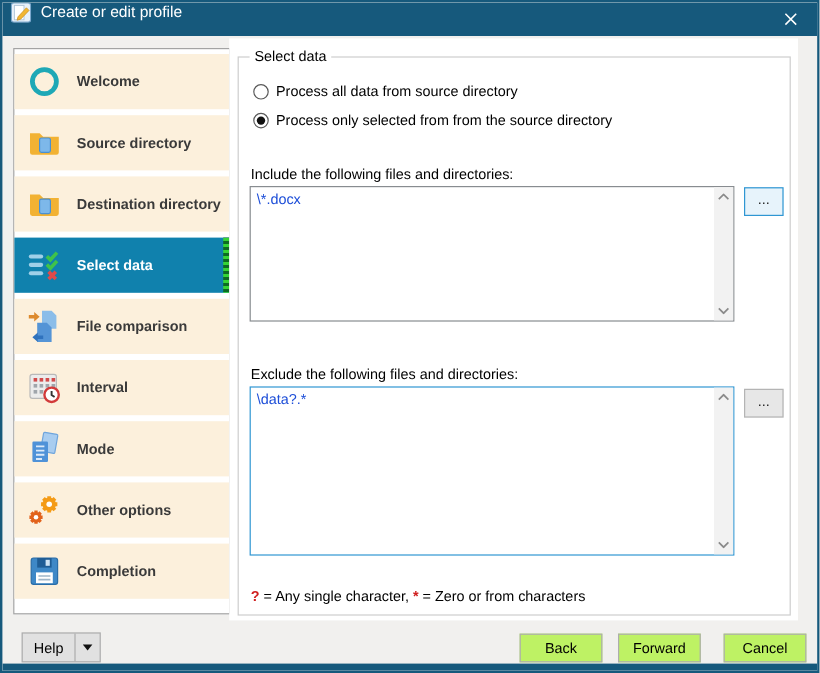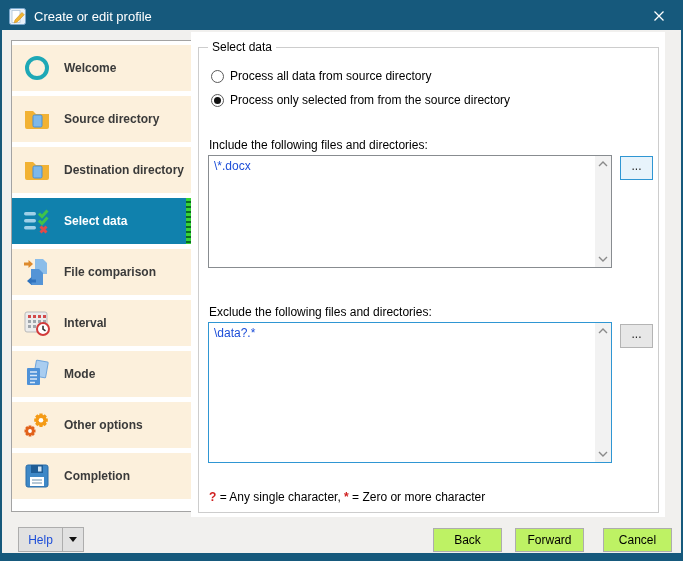--- a/index.html
+++ b/index.html
@@ -7,21 +7,21 @@
   body { font-family:"Liberation Sans","DejaVu Sans",sans-serif; }
 
   .window{
     position:relative; width:683px; height:561px;
     border:2px solid #16597c; background:#f1f0ee; overflow:hidden;
   }
 
   
   .titlebar{
     position:absolute; left:0; top:0; right:0; height:28px;
-    background:#16597c; display:flex; align-items:center;
+    background:#16597c; display:flex; 
   }
   .titlebar .app-icon{ margin-left:7px; width:17px; height:17px; display:flex; }
   .titlebar .title{ color:#fff; font-size:13px; margin-left:8px; }
   .close-btn{
     position:absolute; right:0; top:0; width:44px; height:28px;
     display:flex; align-items:center; justify-content:center; cursor:pointer;
   }
 
   .bottom-strip{ position:absolute; left:0; right:0; bottom:0; height:6px; background:#16597c; }
 
@@ -110,21 +110,21 @@
   }
   .btn.back{ left:431px; }
   .btn.forward{ left:513px; }
   .btn.cancel{ left:601px; }
 
   .help-btn{
     position:absolute; left:16px; top:525px; width:66px; height:25px;
     background:#e1e1e1; border:1px solid #adadad; display:flex; cursor:pointer;
   }
   .help-btn .help-label{
-    flex:1; display:flex; align-items:center; justify-content:center; font-size:12px; color:#1d4ed8;
+    flex:1; display:flex; align-items:center; justify-content:center; font-size:12px; color:#000000;
   }
   .help-btn .drop{
     width:21px; border-left:1px solid #adadad; display:flex; align-items:center; justify-content:center;
   }
   .tri-down{ width:0; height:0; border-left:4px solid transparent; border-right:4px solid transparent; border-top:5px solid #111; }
 </style>
 </head>
 <body>
 
 <div class="window">
@@ -324,21 +324,21 @@
           <span class="chev down">
             <svg width="10" height="6" viewBox="0 0 10 6">
                 <path d="M1 1 L5 5 L9 1" stroke="#8a8a8a" stroke-width="1.4" fill="none"></path>
               </svg>
           </span>
         </div>
       </div>
       <div class="browse-btn exclude">...</div>
 
       <div class="hint">
-        <span class="wild">?</span><span> = Any single character, </span><span class="wild">*</span><span> = Zero or more character</span>
+        <span class="wild">?</span><span> = Any single character, </span><span class="wild">*</span><span> = Zero or from characters</span>
       </div>
     </div>
   </div>
 
   <div class="help-btn">
     <span class="help-label">Help</span>
     <span class="drop">
       <span class="tri-down"></span>
     </span>
   </div>

